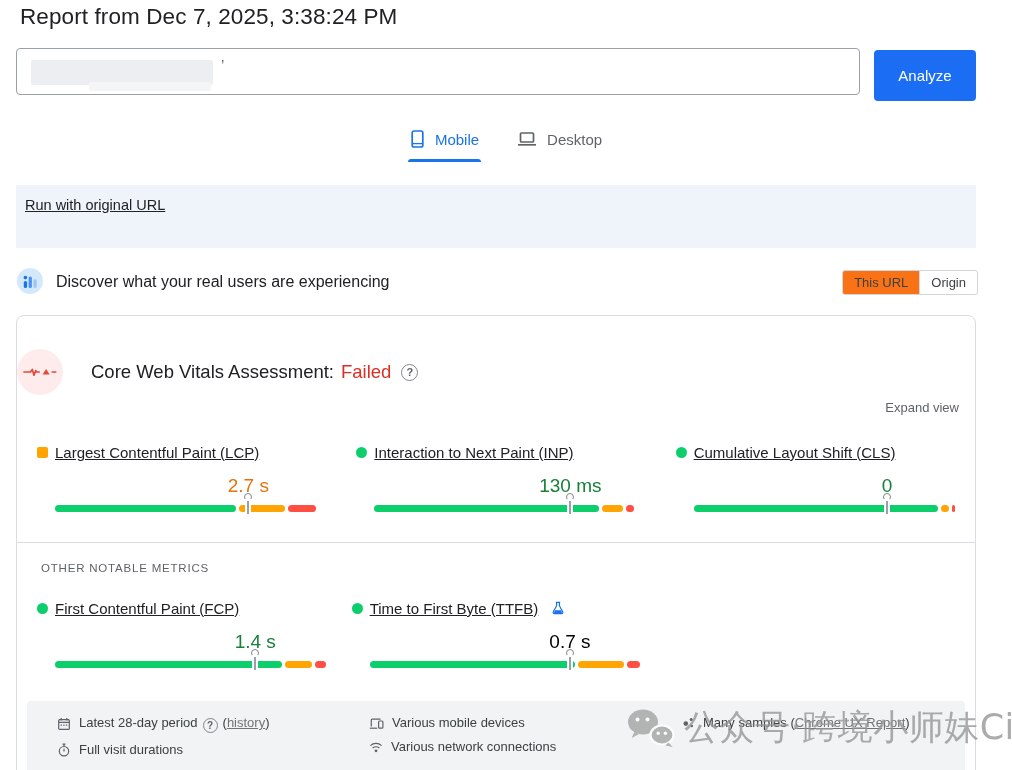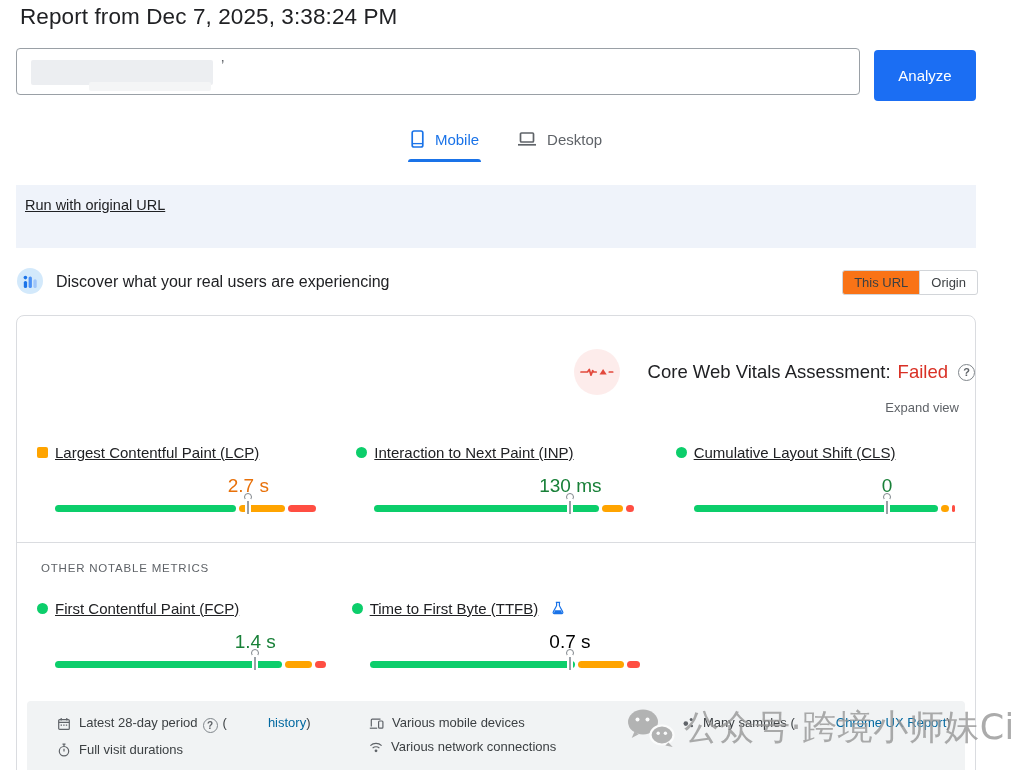--- a/index.html
+++ b/index.html
@@ -41,21 +41,21 @@
   #url-origin-toggle { right:34px; top:270px; display:flex; }
   .tg-btn { border:1px solid #d2d5d9; background:#fff; color:#3c4043; font-size:13px; font-family:inherit;
     padding:4px 11px; cursor:pointer; }
   .tg-btn:first-child { border-radius:3px 0 0 3px; }
   .tg-btn:last-child { border-radius:0 3px 3px 0; margin-left:-1px; }
   .tg-btn.selected { background:#f97316; }
 
   
   #cwv-card { left:16px; top:315px; width:960px; height:480px; border:1px solid #dadce0; border-radius:8px; background:#fff; }
 
-  #assessment-row { top:33px; left:0; right:0; display:flex; justify-content:flex-end; align-items:center; gap:28px; }
+  #assessment-row { top:33px; left:0; right:0; display:flex; justify-content:flex-start; align-items:center; gap:28px; }
   #assessment-icon { width:46px; height:46px; border-radius:50%; background:#fdeceb; display:flex; align-items:center; justify-content:center; }
   #assessment-text { font-size:18.5px; font-weight:500; color:#202124; display:flex; align-items:center; }
   #assessment-status { color:#d93025; margin-left:7px; }
   .qicon { display:inline-flex; align-items:center; justify-content:center; width:17px; height:17px;
     border:1.2px solid #80868b; border-radius:50%; color:#5f6368; font-size:11px; font-weight:700; margin-left:10px; cursor:pointer; flex:0 0 auto; }
   .qicon::after { content:"?"; }
   .qicon.small { width:15px; height:15px; font-size:10px; margin-left:2px; }
 
   #expand-view { top:84px; right:16px; font-size:13px; color:#5f6368; cursor:pointer; }
 
@@ -77,21 +77,21 @@
   .flask-ico { margin-left:6px; display:inline-flex; cursor:pointer; }
 
   #metrics-divider { top:226px; left:0; right:0; border-top:1px solid #dadce0; }
   #other-metrics-title { top:246px; left:24px; font-size:11.5px; font-weight:500; letter-spacing:.8px; color:#5f6368; }
 
   
   #card-footer { top:385px; left:10px; right:10px; height:95px; background:#f1f3f4; border-radius:4px;
     padding:14px 0 0 30px; display:grid; grid-template-columns:312px 312px auto; }
   .f-item { display:flex; align-items:center; gap:8px; margin-bottom:9px; font-size:13px; color:#3c4043; white-space:nowrap; }
   .f-ico { display:inline-flex; flex:0 0 auto; }
-  .f-link { color:#0369a1; cursor:pointer;margin-left:41px; }
+  .f-link { text-decoration:underline; color:#737373; cursor:pointer; }
 
   
   #watermark { left:624px; top:704px; display:flex; align-items:center; gap:8px; z-index:5; pointer-events:none; }
   #watermark-text { font-size:35px; color:rgba(150,150,150,.8); font-family:"DejaVu Sans", sans-serif; letter-spacing:.5px; white-space:nowrap; }
 </style>
 </head>
 <body>
 
 <h1 class="abs" id="page-title">Report from Dec 7, 2025, 3:38:24 PM</h1>
 

